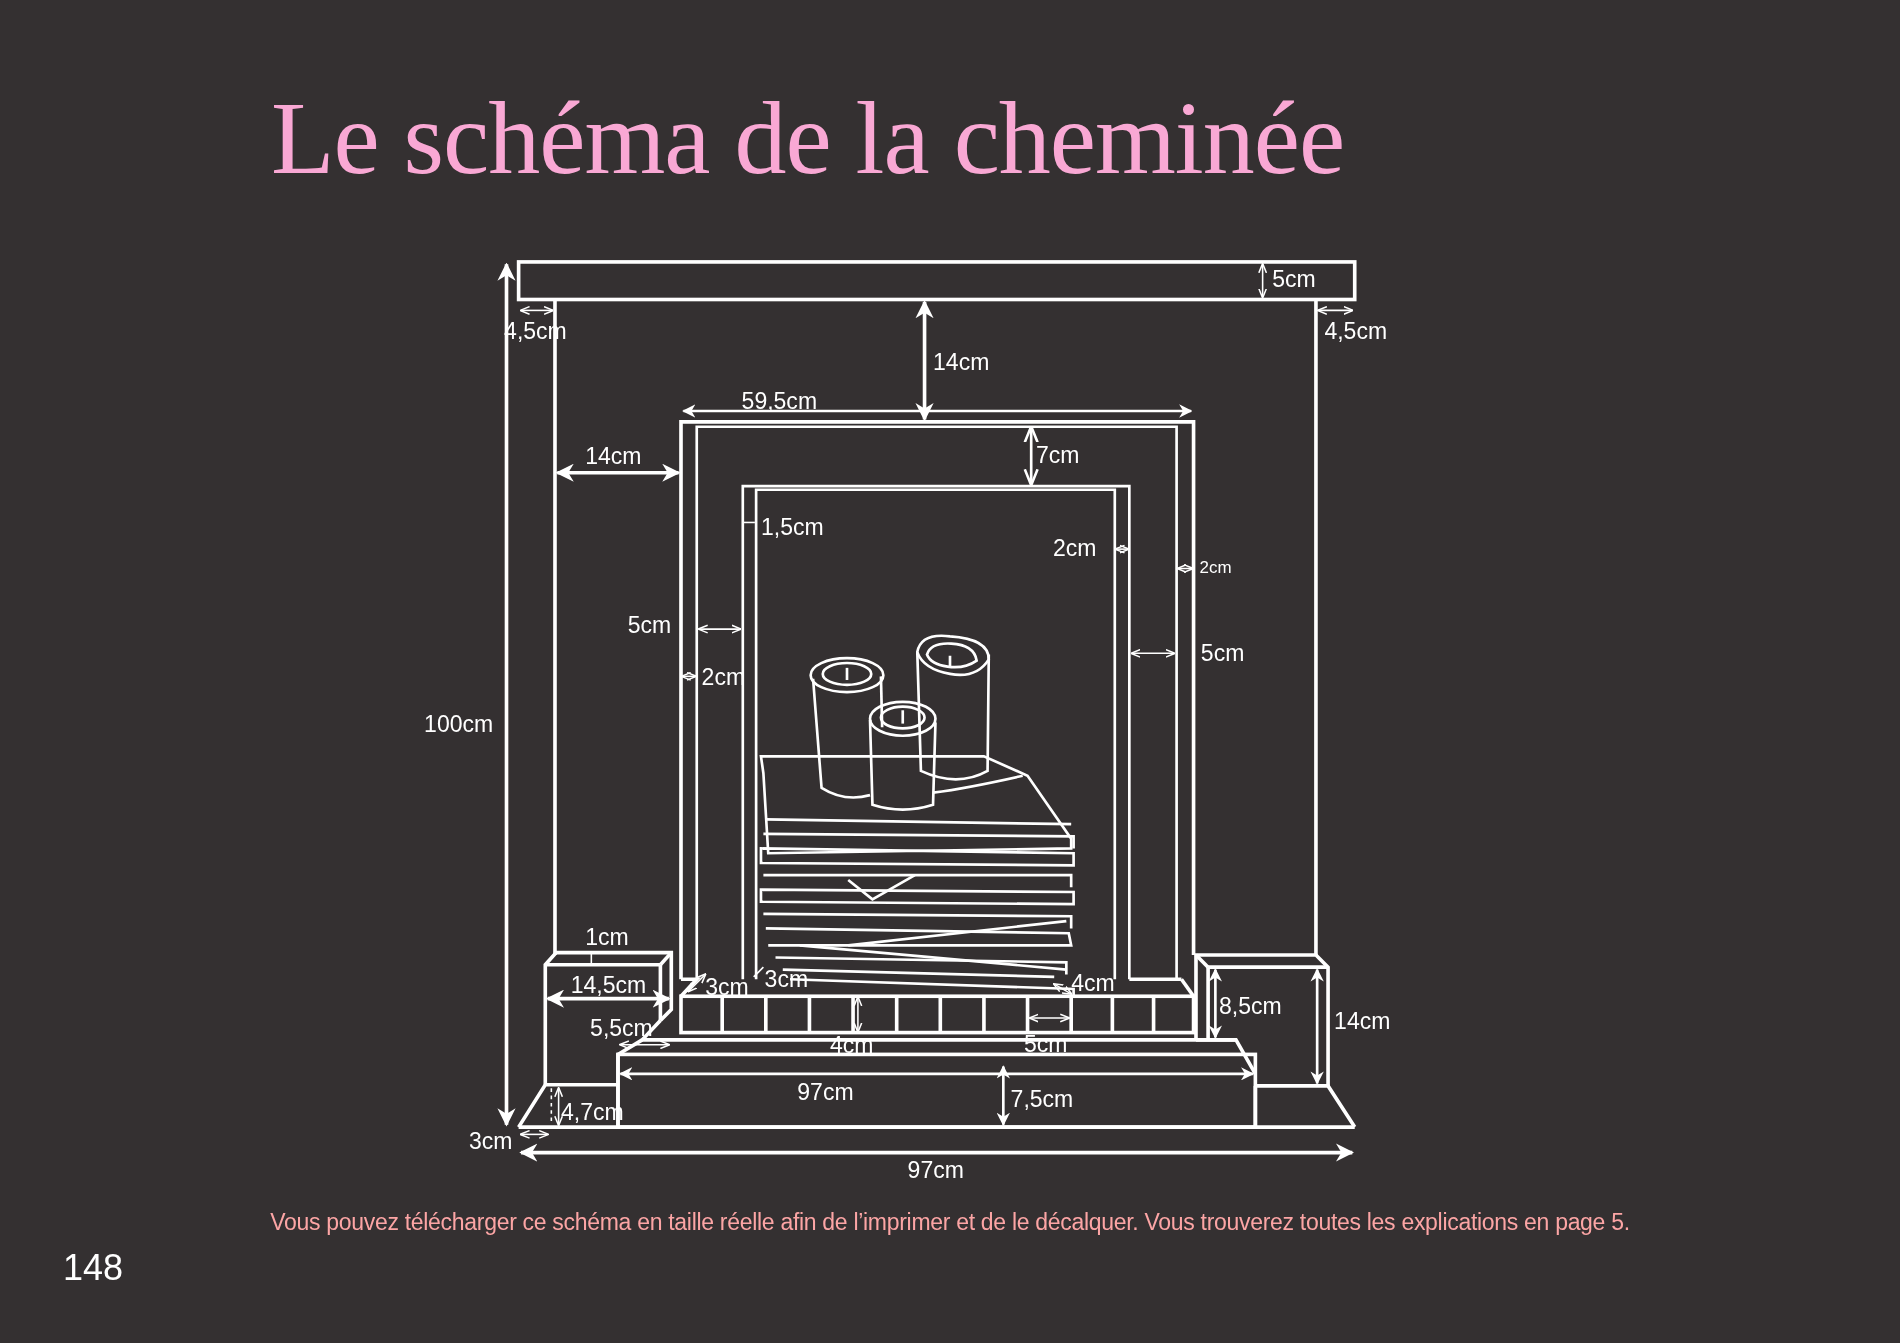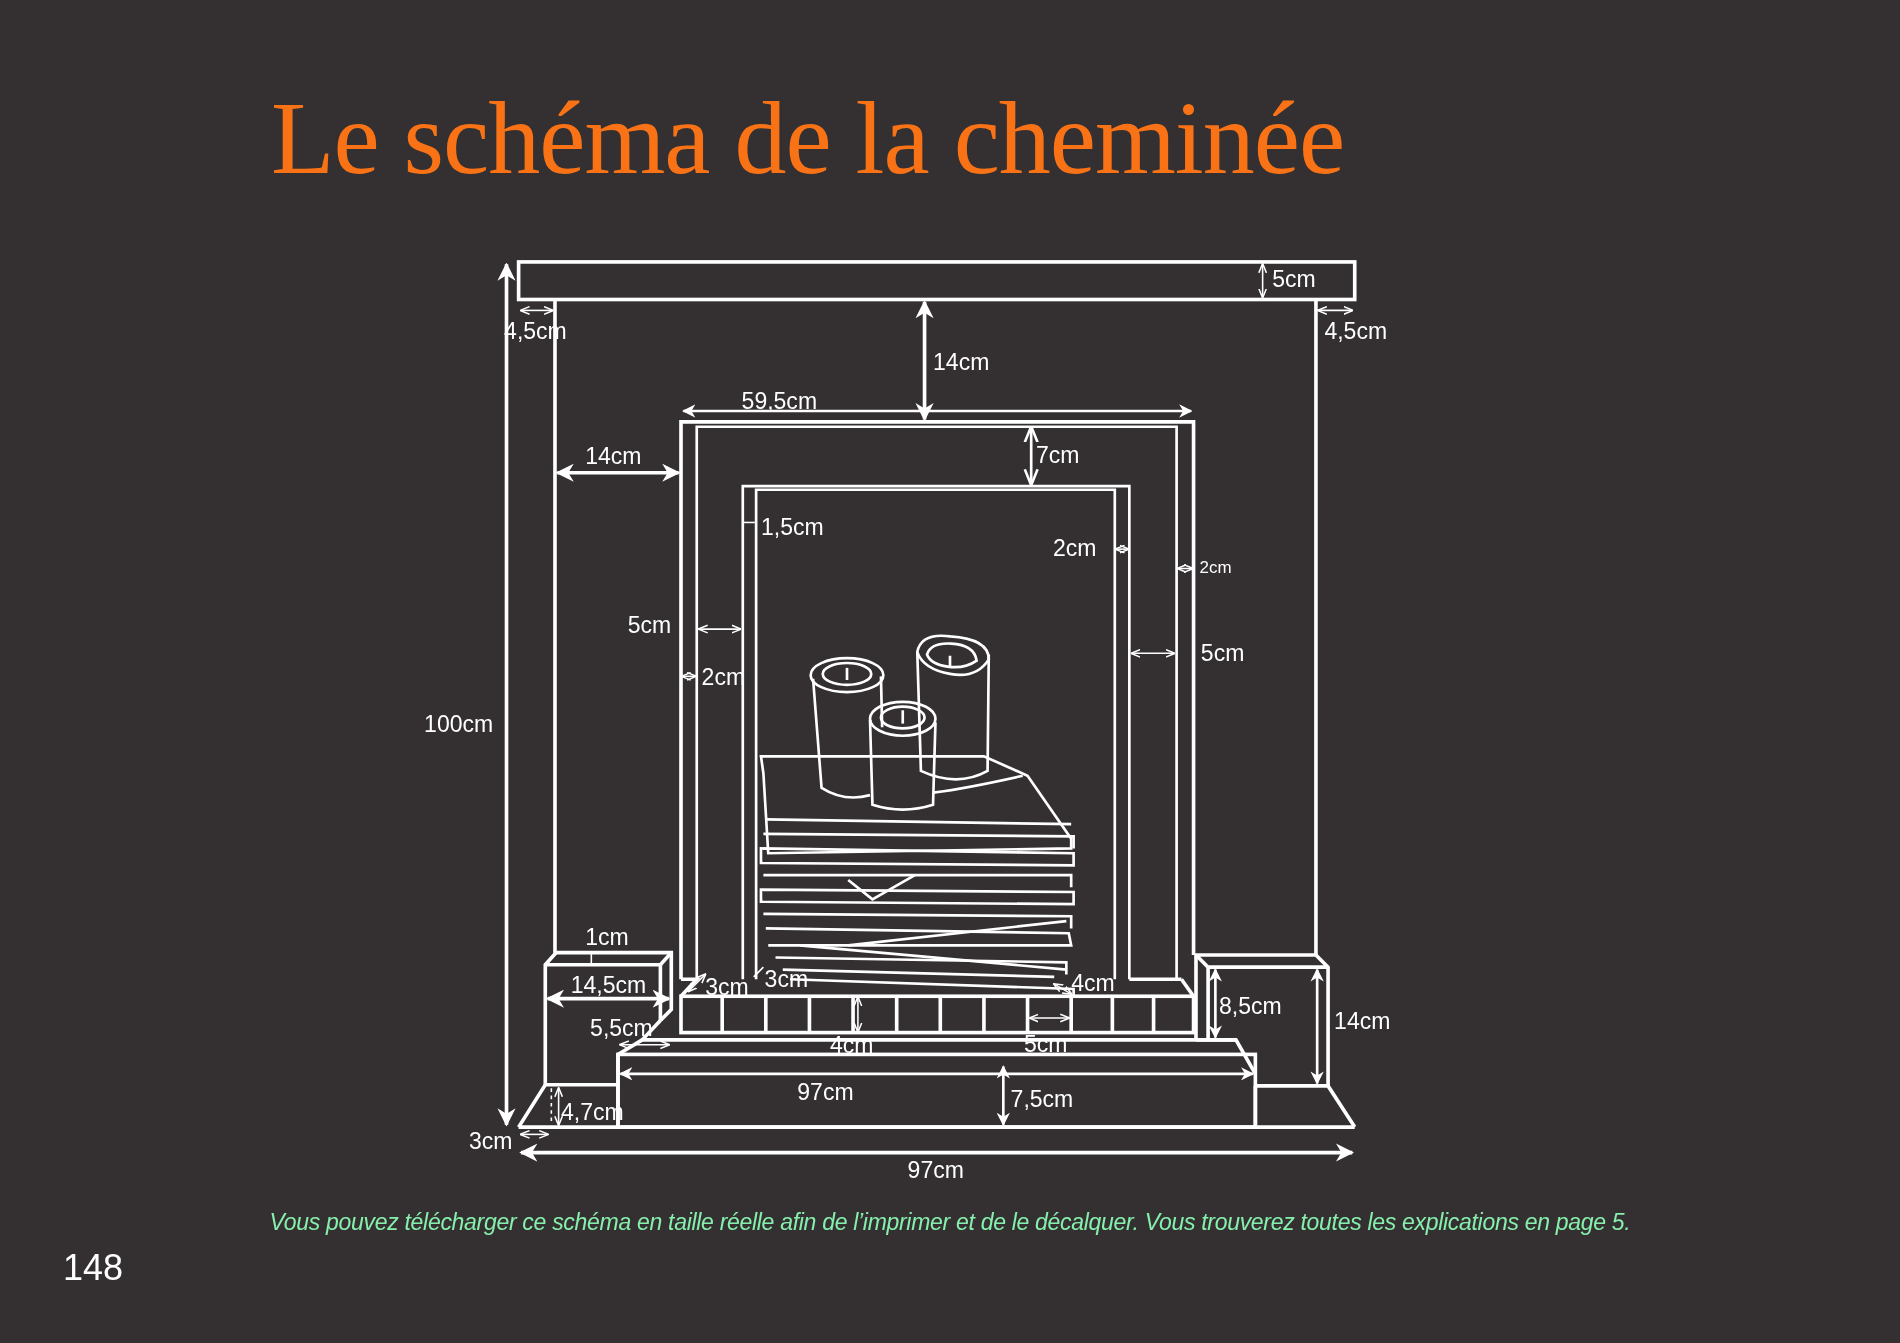--- a/index.html
+++ b/index.html
@@ -6,28 +6,28 @@
     body {
       width: 1900px; height: 1343px;
       background: #343031;
       overflow: hidden;
       position: relative;
       font-family: "Liberation Sans", sans-serif;
     }
     .page { position: absolute; left: 0; top: 0; width: 1900px; height: 1343px; }
     .title {
       position: absolute; left: 0; top: 78px; width: 1615px;
-      text-align: center; color: #f97316;
+      text-align: center; color: #f9a8d4;
       font-family: "Liberation Serif", "DejaVu Serif", serif;
       font-size: 104px; line-height: 120px; letter-spacing: -1px;
     }
     svg.diagram { position: absolute; left: 0; top: 0; }
     .caption {
       position: absolute; left: 0; top: 1209px; width: 1900px;
-      text-align: center; color: #86efac; font-style: italic;
+      text-align: center; color: #fca5a5; 
       font-family: "Liberation Sans", sans-serif; font-size: 23px;
       letter-spacing: -0.3px;
     }
     .page-number {
       position: absolute; left: 63px; top: 1247px; color: #ffffff;
       font-family: "Liberation Sans", sans-serif; font-size: 36px;
     }
     .ln { stroke: #ffffff; stroke-width: 3; fill: none; }
     .ln2 { stroke: #ffffff; stroke-width: 2.2; fill: none; }
     .thin { stroke: #ffffff; stroke-width: 1.3; fill: none; }

